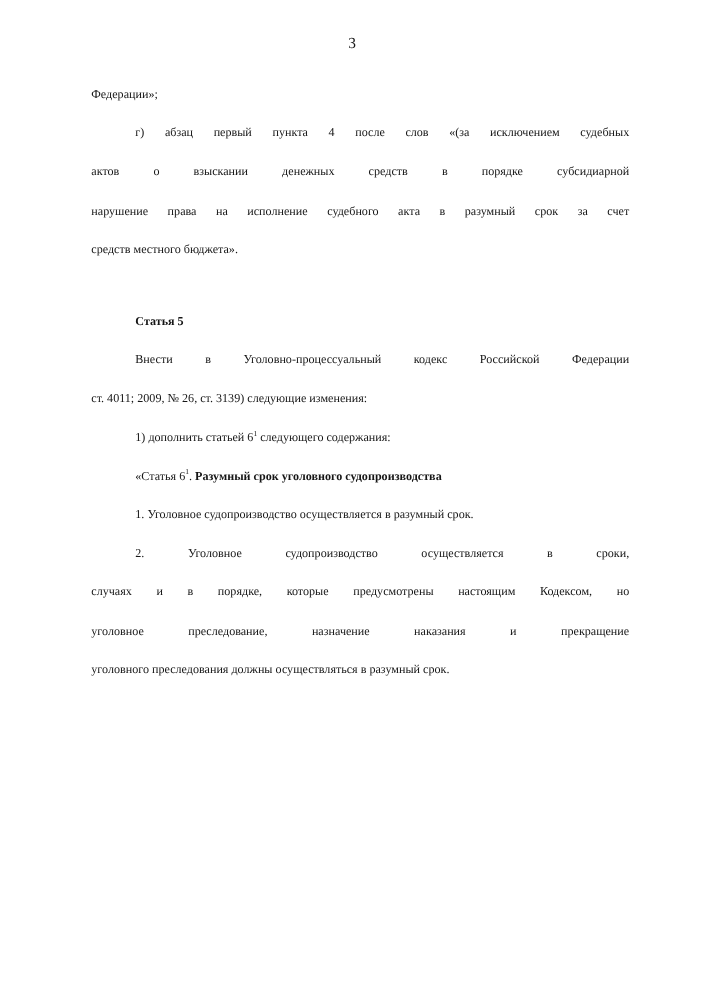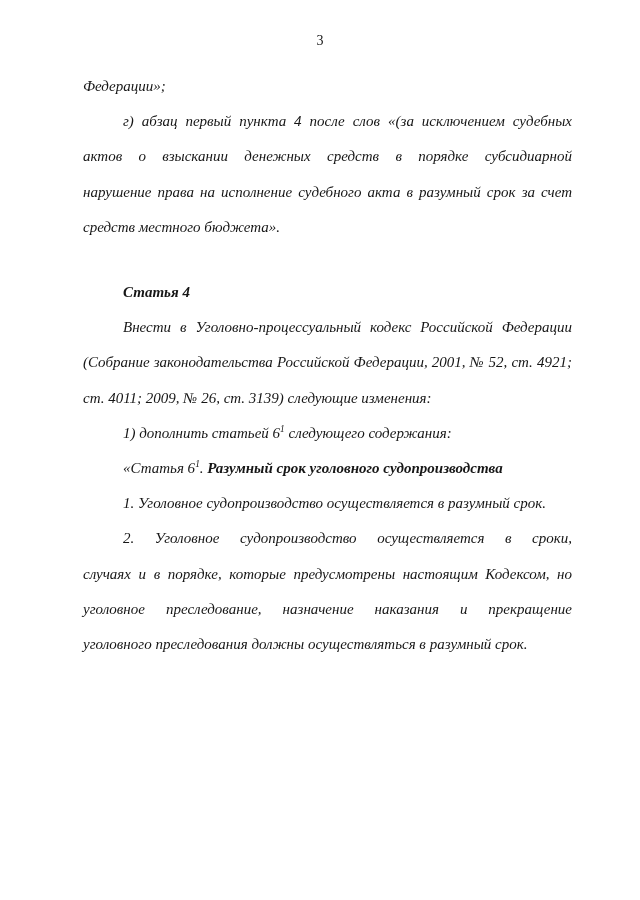--- a/index.html
+++ b/index.html
@@ -18,22 +18,21 @@
     box-sizing: border-box;
   }
   .page-number {
     padding-top: 33px;
     text-align: center;
     font-size: 14px;
     line-height: 16px;
   }
   .doc-body {
     margin: 20px 68px 0 83px;
-    font-size: 15px;
-    font-style: italic;
+    font-size: 11px;
   }
   .para {
     margin: 0;
   }
   .para.spaced {
     margin-top: 30px;
   }
   .line {
     line-height: 35.2px;
     text-align: justify;
@@ -64,25 +63,24 @@
       <div class="para">
         <div class="line final"><span>Федерации»;</span></div>
       </div>
       <div class="para indent">
         <div class="line"><span>г) абзац первый пункта 4 после слов «(за исключением судебных</span></div>
         <div class="line"><span>актов о взыскании денежных средств в порядке субсидиарной</span></div>
         <div class="line"><span>нарушение права на исполнение судебного акта в разумный срок за счет</span></div>
         <div class="line final"><span>средств местного бюджета».</span></div>
       </div>
       <div class="para indent spaced">
-        <div class="line final"><span class="run-bold">Статья 4</span></div>
+        <div class="line final"><span class="run-bold">Статья 5</span></div>
       </div>
       <div class="para indent">
         <div class="line"><span>Внести в Уголовно-процессуальный кодекс Российской Федерации</span></div>
-        <div class="line"><span>(Собрание законодательства Российской Федерации, 2001, № 52, ст. 4921;</span></div>
         <div class="line final"><span>ст. 4011; 2009, № 26, ст. 3139) следующие изменения:</span></div>
       </div>
       <div class="para indent">
         <div class="line final"><span>1) дополнить статьей 6</span><sup class="run-sup">1</sup><span> следующего содержания:</span></div>
       </div>
       <div class="para indent">
         <div class="line final"><span>«Статья 6</span><sup class="run-sup">1</sup><span>. </span><span class="run-bold">Разумный срок уголовного судопроизводства</span></div>
       </div>
       <div class="para indent">
         <div class="line final"><span>1. Уголовное судопроизводство осуществляется в разумный срок.</span></div>

